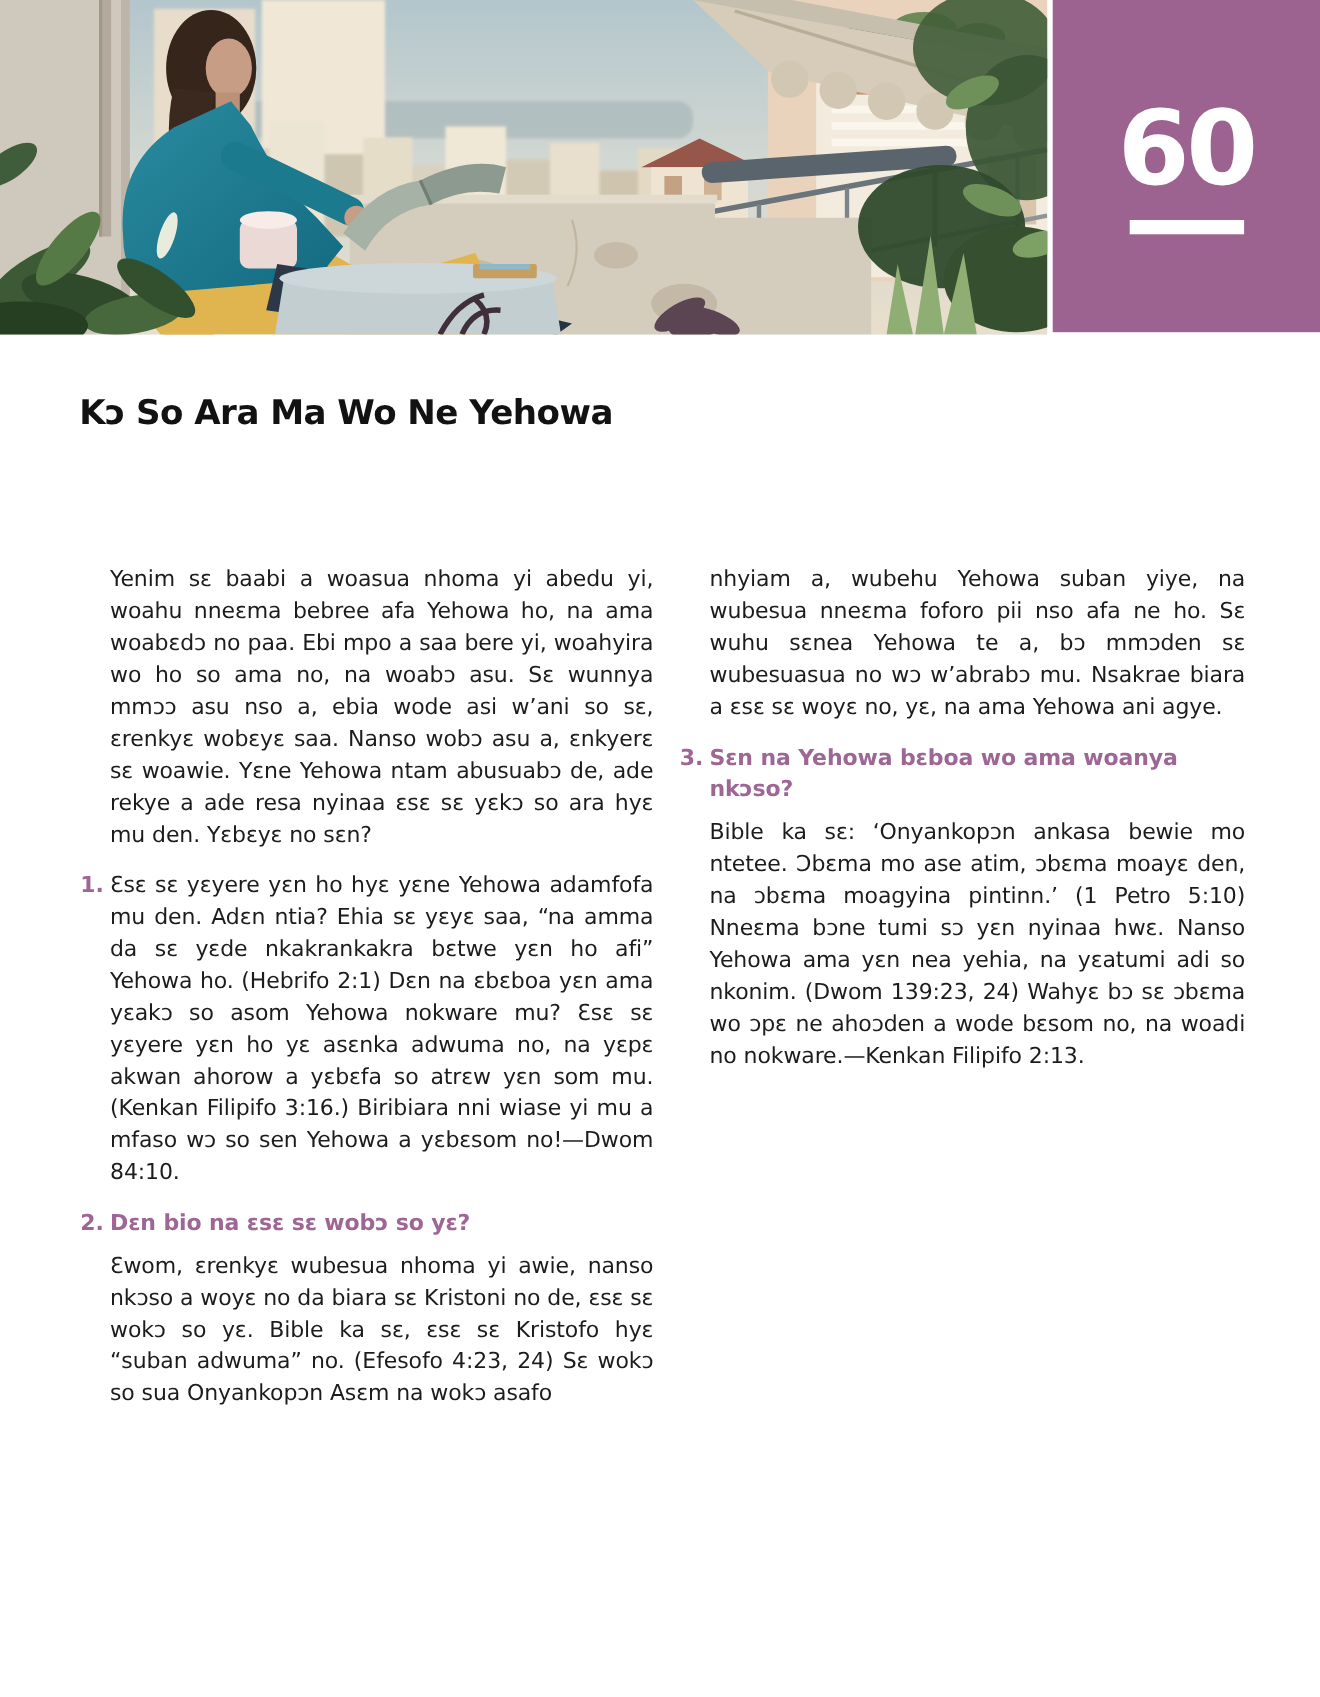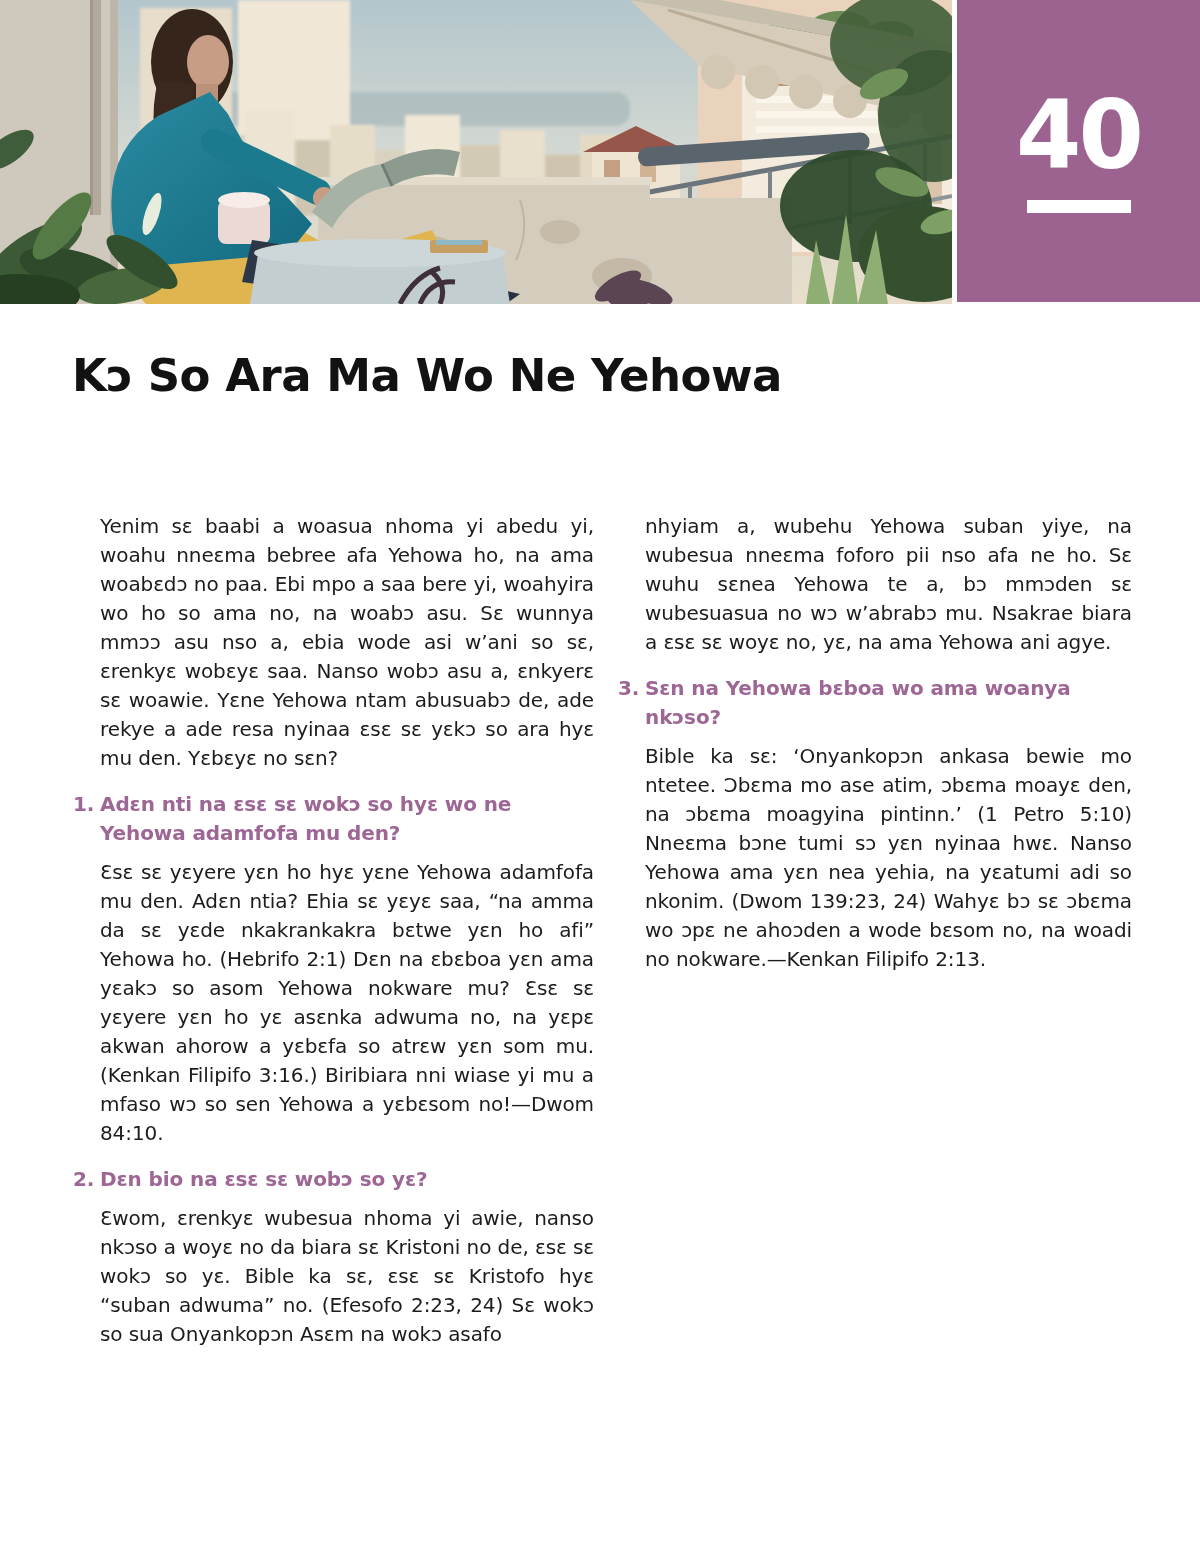--- a/index.html
+++ b/index.html
@@ -19,21 +19,21 @@
   .badge{
     position:absolute;left:957px;top:0;width:243px;height:302px;
     background:var(--accent);
     display:flex;flex-direction:column;align-items:center;justify-content:center;gap:17px;
   }
   .badge .num{font-size:94px;font-weight:bold;color:#fff;line-height:1;letter-spacing:-3px;}
   .badge .bar{width:104px;height:13px;background:#fff;}
   
   .title{
     position:absolute;left:72px;top:348px;width:1060px;
-    font-size:45px;font-weight:bold;line-height:55px;letter-spacing:-0.5px;color:#121212;
+    font-size:31px;font-weight:bold;line-height:55px;letter-spacing:-0.5px;color:#121212;
   }
   
   .col{
     position:absolute;top:512px;
     font-size:20px;line-height:29px;text-align:justify;
     letter-spacing:-0.1px;
   }
   .col-left{left:100px;width:494px;}
   .col-right{left:645px;width:487px;}
   .col p{margin:0 0 13px 0;}
@@ -215,42 +215,41 @@
       <g fill="#5c4553">
         <ellipse cx="618" cy="286" rx="26" ry="10" transform="rotate(-30 618 286)"></ellipse>
         <ellipse cx="646" cy="292" rx="28" ry="10" transform="rotate(20 646 292)"></ellipse>
         <ellipse cx="632" cy="298" rx="24" ry="9" transform="rotate(-5 632 298)"></ellipse>
       </g>
     </g>
   </svg>
 </div>
 
 <div class="badge">
-  <div class="num">40</div>
+  <div class="num">60</div>
   <div class="bar"></div>
 </div>
 
 <h1 class="title" style="margin:0;">
   <span>Kɔ So Ara Ma Wo Ne Yehowa</span><br>
 </h1>
 
 <div class="col col-left">
   <p>Yenim sɛ baabi a woasua nhoma yi abedu yi, woahu nneɛma bebree afa Yehowa ho, na ama woabɛdɔ no paa. Ebi mpo a saa bere yi, woahyira wo ho so ama no, na woabɔ asu. Sɛ wunnya mmɔɔ asu nso a, ebia wode asi w’ani so sɛ, ɛrenkyɛ wobɛyɛ saa. Nanso wobɔ asu a, ɛnkyerɛ sɛ woawie. Yɛne Yehowa ntam abusuabɔ de, ade rekye a ade resa nyinaa ɛsɛ sɛ yɛkɔ so ara hyɛ mu den. Yɛbɛyɛ no sɛn?</p>
 
   <div class="qrow">
     <span class="qnum">1.</span>
-    <span>Adɛn nti na ɛsɛ sɛ wokɔ so hyɛ wo ne Yehowa adamfofa mu den?</span>
   </div>
   <p class="para"><span>Ɛsɛ sɛ yɛyere yɛn ho hyɛ yɛne Yehowa adamfofa mu den. Adɛn ntia? Ehia sɛ yɛyɛ saa, </span><span class="bold">“na amma da sɛ yɛde nkakrankakra bɛtwe yɛn ho afi”</span><span> Yehowa ho. (Hebrifo 2:1) Dɛn na ɛbɛboa yɛn ama yɛakɔ so asom Yehowa nokware mu? Ɛsɛ sɛ yɛyere yɛn ho yɛ asɛnka adwuma no, na yɛpɛ akwan ahorow a yɛbɛfa so atrɛw yɛn som mu. (Kenkan Filipifo 3:16.) Biribiara nni wiase yi mu a mfaso wɔ so sen Yehowa a yɛbɛsom no!—Dwom 84:10.</span></p>
 
   <div class="qrow">
     <span class="qnum">2.</span>
     <span>Dɛn bio na ɛsɛ sɛ wobɔ so yɛ?</span>
   </div>
-  <p class="para"><span>Ɛwom, ɛrenkyɛ wubesua nhoma yi awie, nanso nkɔso a woyɛ no da biara sɛ Kristoni no de, ɛsɛ sɛ wokɔ so yɛ. Bible ka sɛ, ɛsɛ sɛ Kristofo hyɛ </span><span class="bold">“suban adwuma”</span><span> no. (Efesofo 2:23, 24) Sɛ wokɔ so sua Onyankopɔn Asɛm na wokɔ asafo</span></p>
+  <p class="para"><span>Ɛwom, ɛrenkyɛ wubesua nhoma yi awie, nanso nkɔso a woyɛ no da biara sɛ Kristoni no de, ɛsɛ sɛ wokɔ so yɛ. Bible ka sɛ, ɛsɛ sɛ Kristofo hyɛ </span><span class="bold">“suban adwuma”</span><span> no. (Efesofo 4:23, 24) Sɛ wokɔ so sua Onyankopɔn Asɛm na wokɔ asafo</span></p>
 </div>
 
 <div class="col col-right">
   <p class="para">nhyiam a, wubehu Yehowa suban yiye, na wubesua nneɛma foforo pii nso afa ne ho. Sɛ wuhu sɛnea Yehowa te a, bɔ mmɔden sɛ wubesuasua no wɔ w’abrabɔ mu. Nsakrae biara a ɛsɛ sɛ woyɛ no, yɛ, na ama Yehowa ani agye.</p>
 
   <div class="qrow">
     <span class="qnum">3.</span>
     <span>Sɛn na Yehowa bɛboa wo ama woanya nkɔso?</span>
   </div>
   <p class="para"><span>Bible ka sɛ: </span><span class="bold">‘Onyankopɔn ankasa bewie mo ntetee. Ɔbɛma mo ase atim, ɔbɛma moayɛ den, na ɔbɛma moagyina pintinn.’</span><span> (1 Petro 5:10) Nneɛma bɔne tumi sɔ yɛn nyinaa hwɛ. Nanso Yehowa ama yɛn nea yehia, na yɛatumi adi so nkonim. (Dwom 139:23, 24) Wahyɛ bɔ sɛ ɔbɛma wo ɔpɛ ne ahoɔden a wode bɛsom no, na woadi no nokware.—Kenkan Filipifo 2:13.</span></p>

